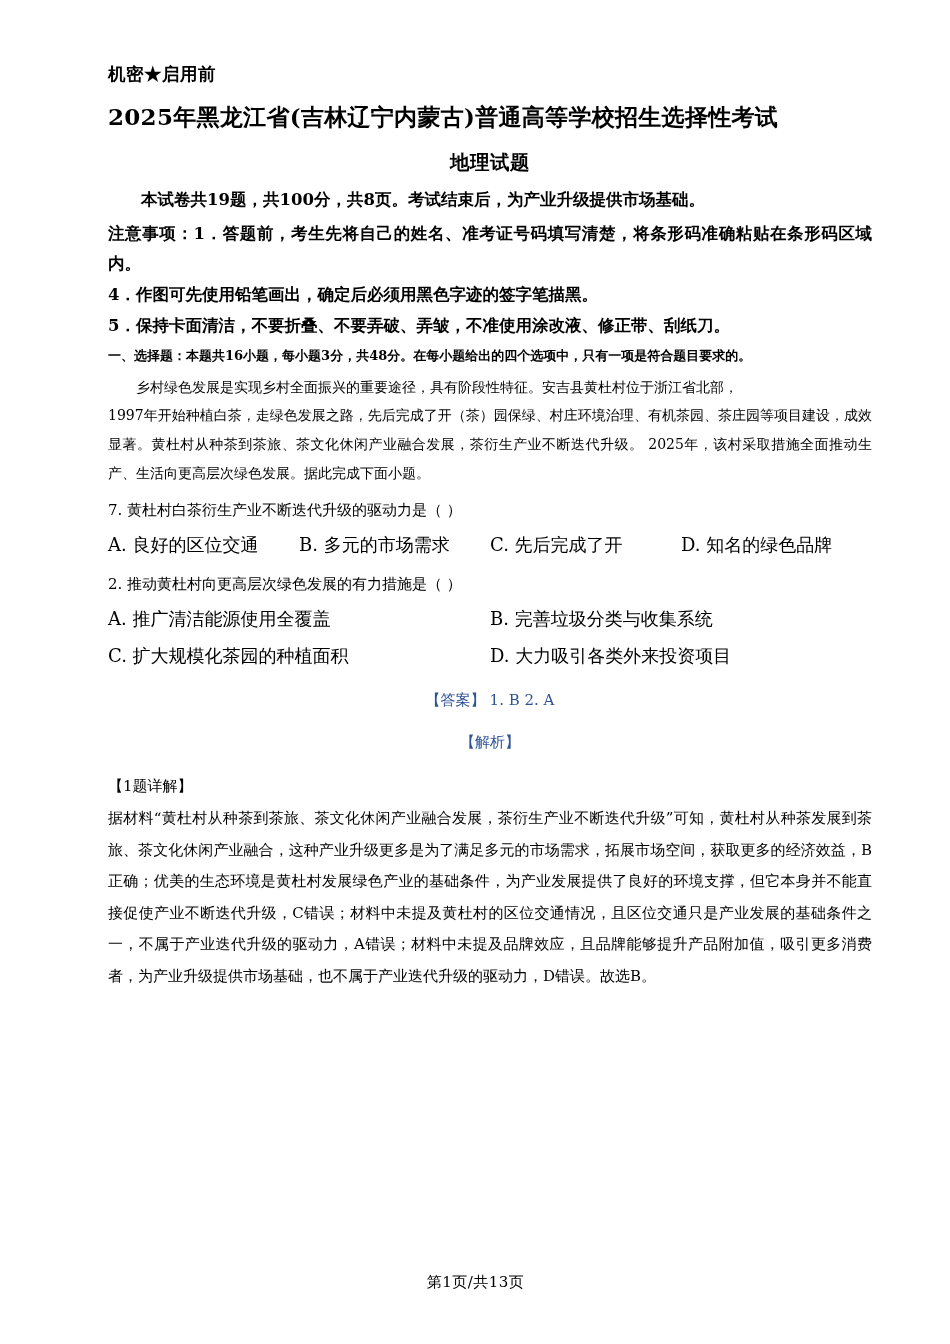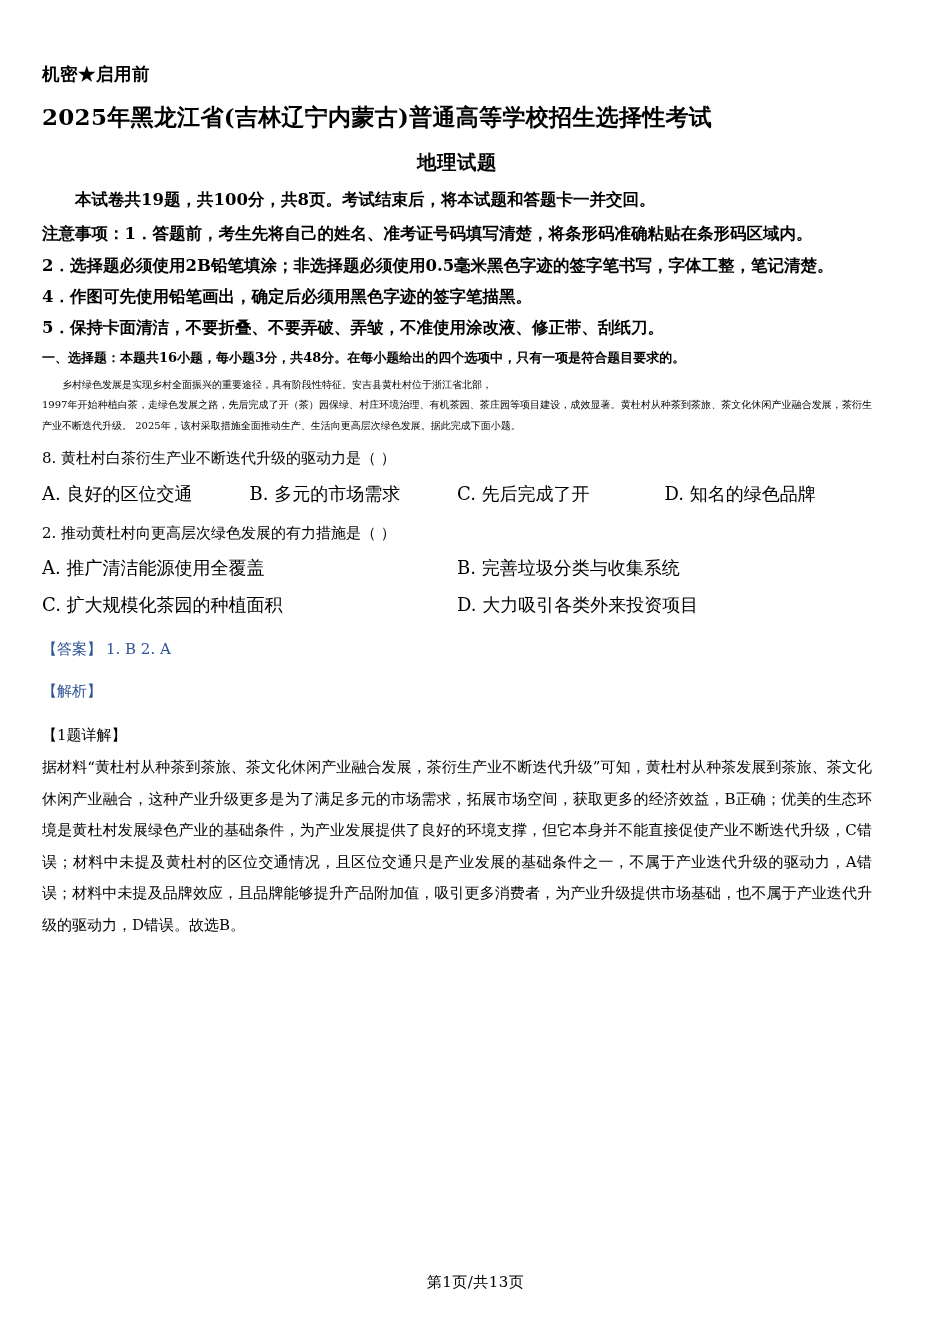--- a/index.html
+++ b/index.html
@@ -11,21 +11,21 @@
     width: 950px;
     min-height: 1344px;
     font-family: "DejaVu Serif", "Liberation Serif", serif;
     color: #000000;
     position: relative;
   }
   .page {
     width: 950px;
     min-height: 1344px;
     box-sizing: border-box;
-    padding: 62px 78px 0 42px;
+    padding: 62px 78px 0 108px;
     position: relative;
   }
   .secret-line {
     font-family: "DejaVu Serif", "Liberation Serif", serif;
     font-size: 17.5px;
     font-weight: bold;
     letter-spacing: 0.5px;
     margin-bottom: 14px;
   }
   h1.doc-title {
@@ -58,21 +58,21 @@
     text-align: justify;
   }
   .section-head {
     font-size: 13px;
     font-weight: bold;
     line-height: 1.78;
     margin: 3px 0 6px 0;
     text-align: justify;
   }
   .material {
-    font-size: 10px;
+    font-size: 14px;
     line-height: 2.05;
     text-align: justify;
     margin: 6px 0 6px 0;
   }
   .material .ind {
     text-indent: 2em;
     display: block;
   }
   .question {
     font-size: 15px;
@@ -85,20 +85,21 @@
     line-height: 1.95;
     margin: 2px 0;
   }
   .options.four > div { width: 25%; }
   .options.two > div { width: 50%; }
   .answer-line, .analysis-line {
     font-size: 15px;
     line-height: 2.0;
     margin: 12px 0 2px 0;
     color: #2f5496;
+    text-align: center;
   }
   .answer-line .tag, .analysis-line .tag {
     color: #2f5496;
   }
   .answer-line .ans-text {
     color: #2f5496;
     margin-left: 4px;
   }
   .detail-head {
     font-size: 15px;
@@ -124,36 +125,35 @@
 </head>
 <body>
 
 <div class="page">
 
   <div class="secret-line">机密★启用前</div>
 
   <h1 class="doc-title">2025年黑龙江省(吉林辽宁内蒙古)普通高等学校招生选择性考试</h1>
   <h2 class="doc-subtitle">地理试题</h2>
 
-  <p class="lead">本试卷共19题，共100分，共8页。考试结束后，将本试题和答题卡一并交回。</p>
+  <p class="lead">本试卷共19题，共100分，共8页。考试结束后，为产业升级提供市场基础。</p>
 
   <p class="note">注意事项：1．答题前，考生先将自己的姓名、准考证号码填写清楚，将条形码准确粘贴在条形码区域内。</p>
-  <p class="note">2．选择题必须使用2B铅笔填涂；非选择题必须使用0.5毫米黑色字迹的签字笔书写，字体工整，笔记清楚。</p>
   <p class="note">4．作图可先使用铅笔画出，确定后必须用黑色字迹的签字笔描黑。</p>
   <p class="note">5．保持卡面清洁，不要折叠、不要弄破、弄皱，不准使用涂改液、修正带、刮纸刀。</p>
 
   <p class="section-head">一、选择题：本题共16小题，每小题3分，共48分。在每小题给出的四个选项中，只有一项是符合题目要求的。</p>
 
   <div class="material">
     <span class="ind">乡村绿色发展是实现乡村全面振兴的重要途径，具有阶段性特征。安吉县黄杜村位于浙江省北部，</span>
     <span>1997年开始种植白茶，走绿色发展之路，先后完成了开（茶）园保绿、村庄环境治理、有机茶园、茶庄园等项目建设，成效显著。黄杜村从种茶到茶旅、茶文化休闲产业融合发展，茶衍生产业不断迭代升级。</span>
     <span>2025年，该村采取措施全面推动生产、生活向更高层次绿色发展。据此完成下面小题。</span>
   </div>
 
-  <p class="question">8. 黄杜村白茶衍生产业不断迭代升级的驱动力是（    ）</p>
+  <p class="question">7. 黄杜村白茶衍生产业不断迭代升级的驱动力是（    ）</p>
   <div class="options four">
     <div>A. 良好的区位交通</div>
     <div>B. 多元的市场需求</div>
     <div>C. 先后完成了开</div>
     <div>D. 知名的绿色品牌</div>
   </div>
 
   <p class="question">2. 推动黄杜村向更高层次绿色发展的有力措施是（    ）</p>
   <div class="options two">
     <div>A. 推广清洁能源使用全覆盖</div>

